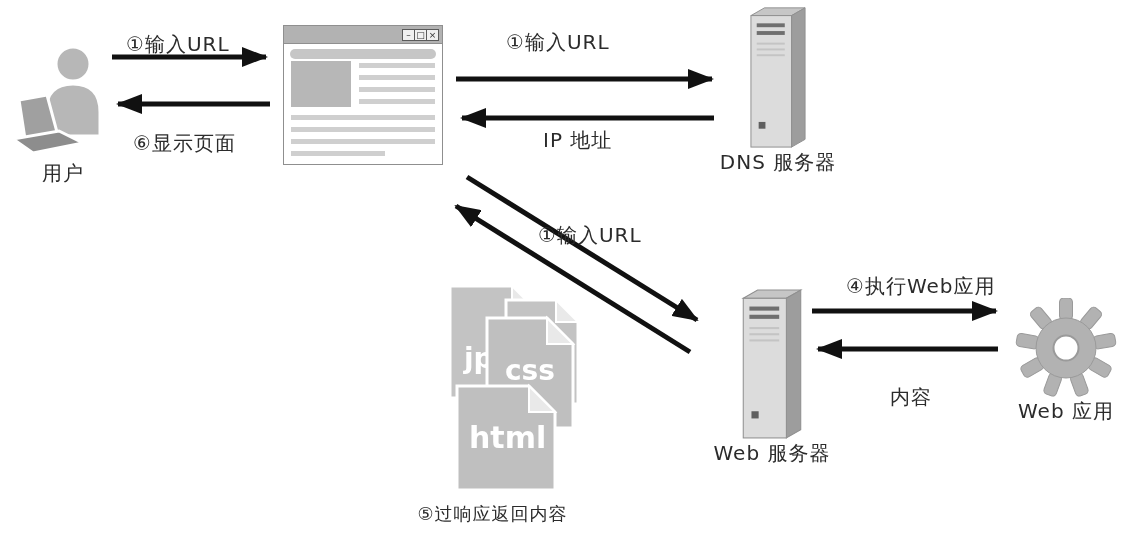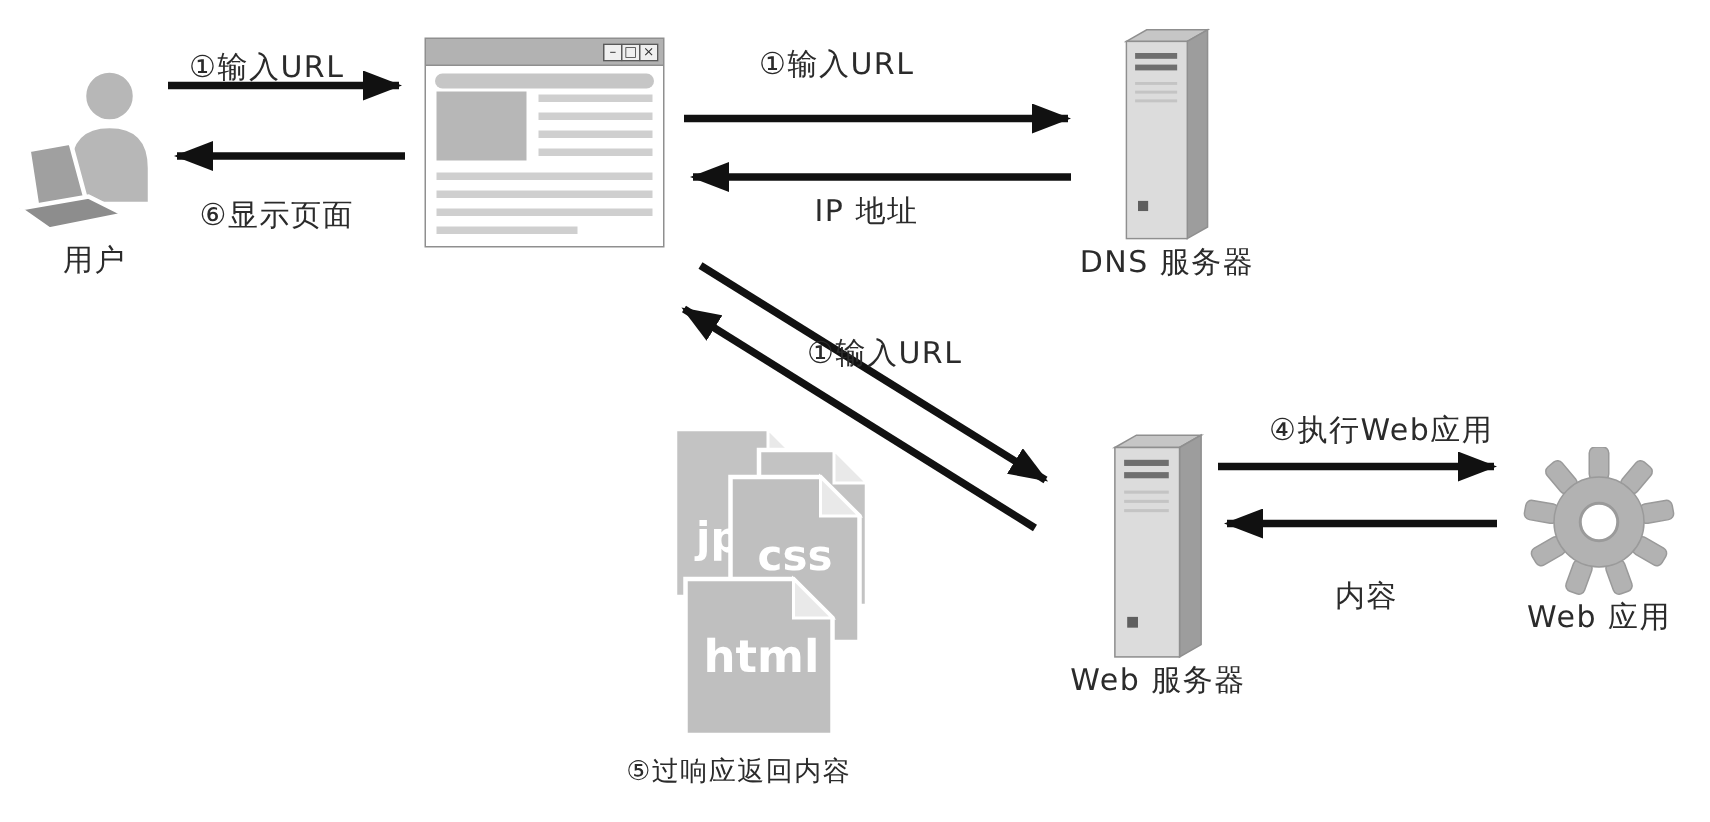--- a/index.html
+++ b/index.html
@@ -86,21 +86,21 @@
       </div>
       <div class="fulllines">
         <div class="tline"></div>
         <div class="tline"></div>
         <div class="tline"></div>
         <div class="tline short"></div>
       </div>
     </div>
   </div>
 
-  <div class="node" style="left:722px;top:16px;width:112px">
+  <div class="node" style="left:722px;top:4px;width:112px">
     <svg width="62" height="145" viewBox="0 0 64 150">
       <polygon points="4,12 18,4 60,4 46,12" fill="#c6c6c6" stroke="#8f8f8f" stroke-width="1"></polygon>
       <polygon points="46,12 60,4 60,140 46,148" fill="#9d9d9d" stroke="#8f8f8f" stroke-width="1"></polygon>
       <rect x="4" y="12" width="42" height="136" fill="#dcdcdc" stroke="#8f8f8f" stroke-width="1"></rect>
       <rect x="10" y="20" width="29" height="4" fill="#6f6f6f"></rect>
       <rect x="10" y="28" width="29" height="4" fill="#6f6f6f"></rect>
       <rect x="10" y="40" width="29" height="2" fill="#c4c4c4"></rect>
       <rect x="10" y="46" width="29" height="2" fill="#c4c4c4"></rect>
       <rect x="10" y="52" width="29" height="2" fill="#c4c4c4"></rect>
       <rect x="12" y="122" width="7" height="7" fill="#5f5f5f"></rect>

